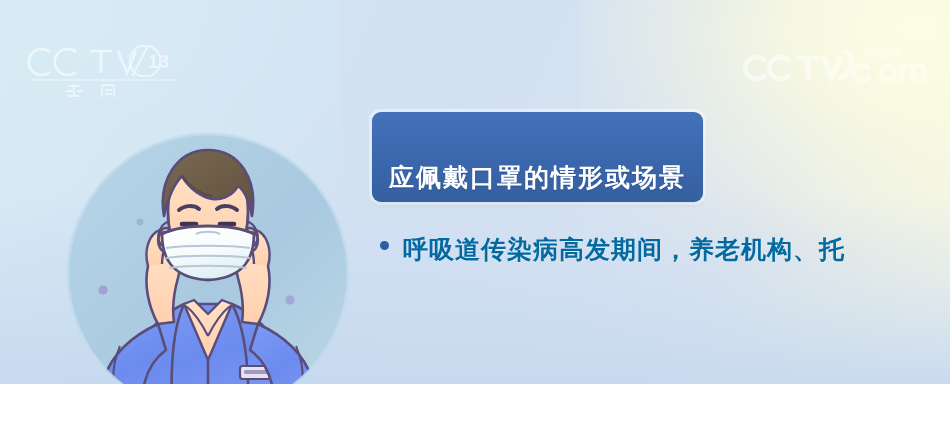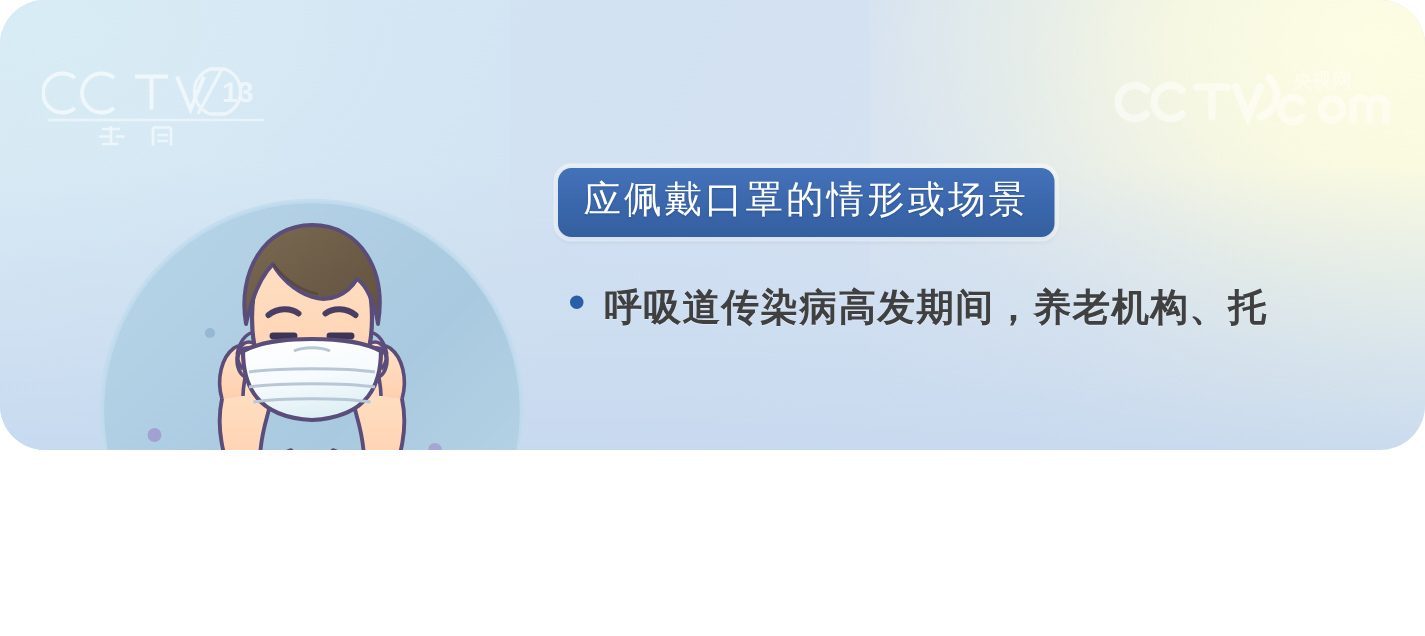--- a/index.html
+++ b/index.html
@@ -3,25 +3,24 @@
 <meta charset="utf-8">
 <style>
   html, body {
     margin: 0;
     padding: 0;
     background: #ffffff;
   }
   #screen {
     position: relative;
     width: 950px;
-    height: 300px;
+    height: 384px;
     overflow: hidden;
     font-family: "Liberation Sans", "DejaVu Sans", sans-serif;
     background: #cfe1f2;
-    border-radius: 30px;
   }
 
   
   .bg-base {
     position: absolute;
     inset: 0;
     background:
       linear-gradient(115deg,
         #d9ecf5 0%,
         #d4e6f3 18%,
@@ -116,25 +115,26 @@
     display: inline-block;
     background: linear-gradient(180deg, #4472b8 0%, #3a66ac 55%, #35609f 100%);
     border-radius: 9px;
     padding: 7px 17px 9px 17px;
     box-shadow: 0 0 0 3px rgba(255,255,255,0.45), 0 2px 4px rgba(40,70,120,0.18);
     margin-left: 6px;
   }
   .title-banner .title-text {
     color: #ffffff;
     font-size: 25px;
-    font-weight: normal;
+    font-weight: bold;
     letter-spacing: 2px;
     line-height: 1.18;
     white-space: nowrap;
     text-shadow: 0 1px 1px rgba(20,50,100,0.35);
+    margin-top: 44px;
   }
 
   .bullet-block {
     margin-top: 24px;
     display: flex;
     align-items: flex-start;
   }
   .bullet-dot {
     flex: 0 0 auto;
     width: 9px;
@@ -142,21 +142,21 @@
     border-radius: 50%;
     background: #2a5fa8;
     margin-top: 15px;
     margin-left: 14px;
     margin-right: 14px;
   }
   .bullet-lines {
     flex: 1 1 auto;
   }
   .bullet-line {
-    color: #404040;
+    color: #0369a1;
     font-size: 25px;
     font-weight: bold;
     line-height: 46px;
     letter-spacing: 1px;
     white-space: nowrap;
     text-shadow: 0 1px 0 rgba(255,255,255,0.35);
   }
 </style>
 </head>
 <body>

